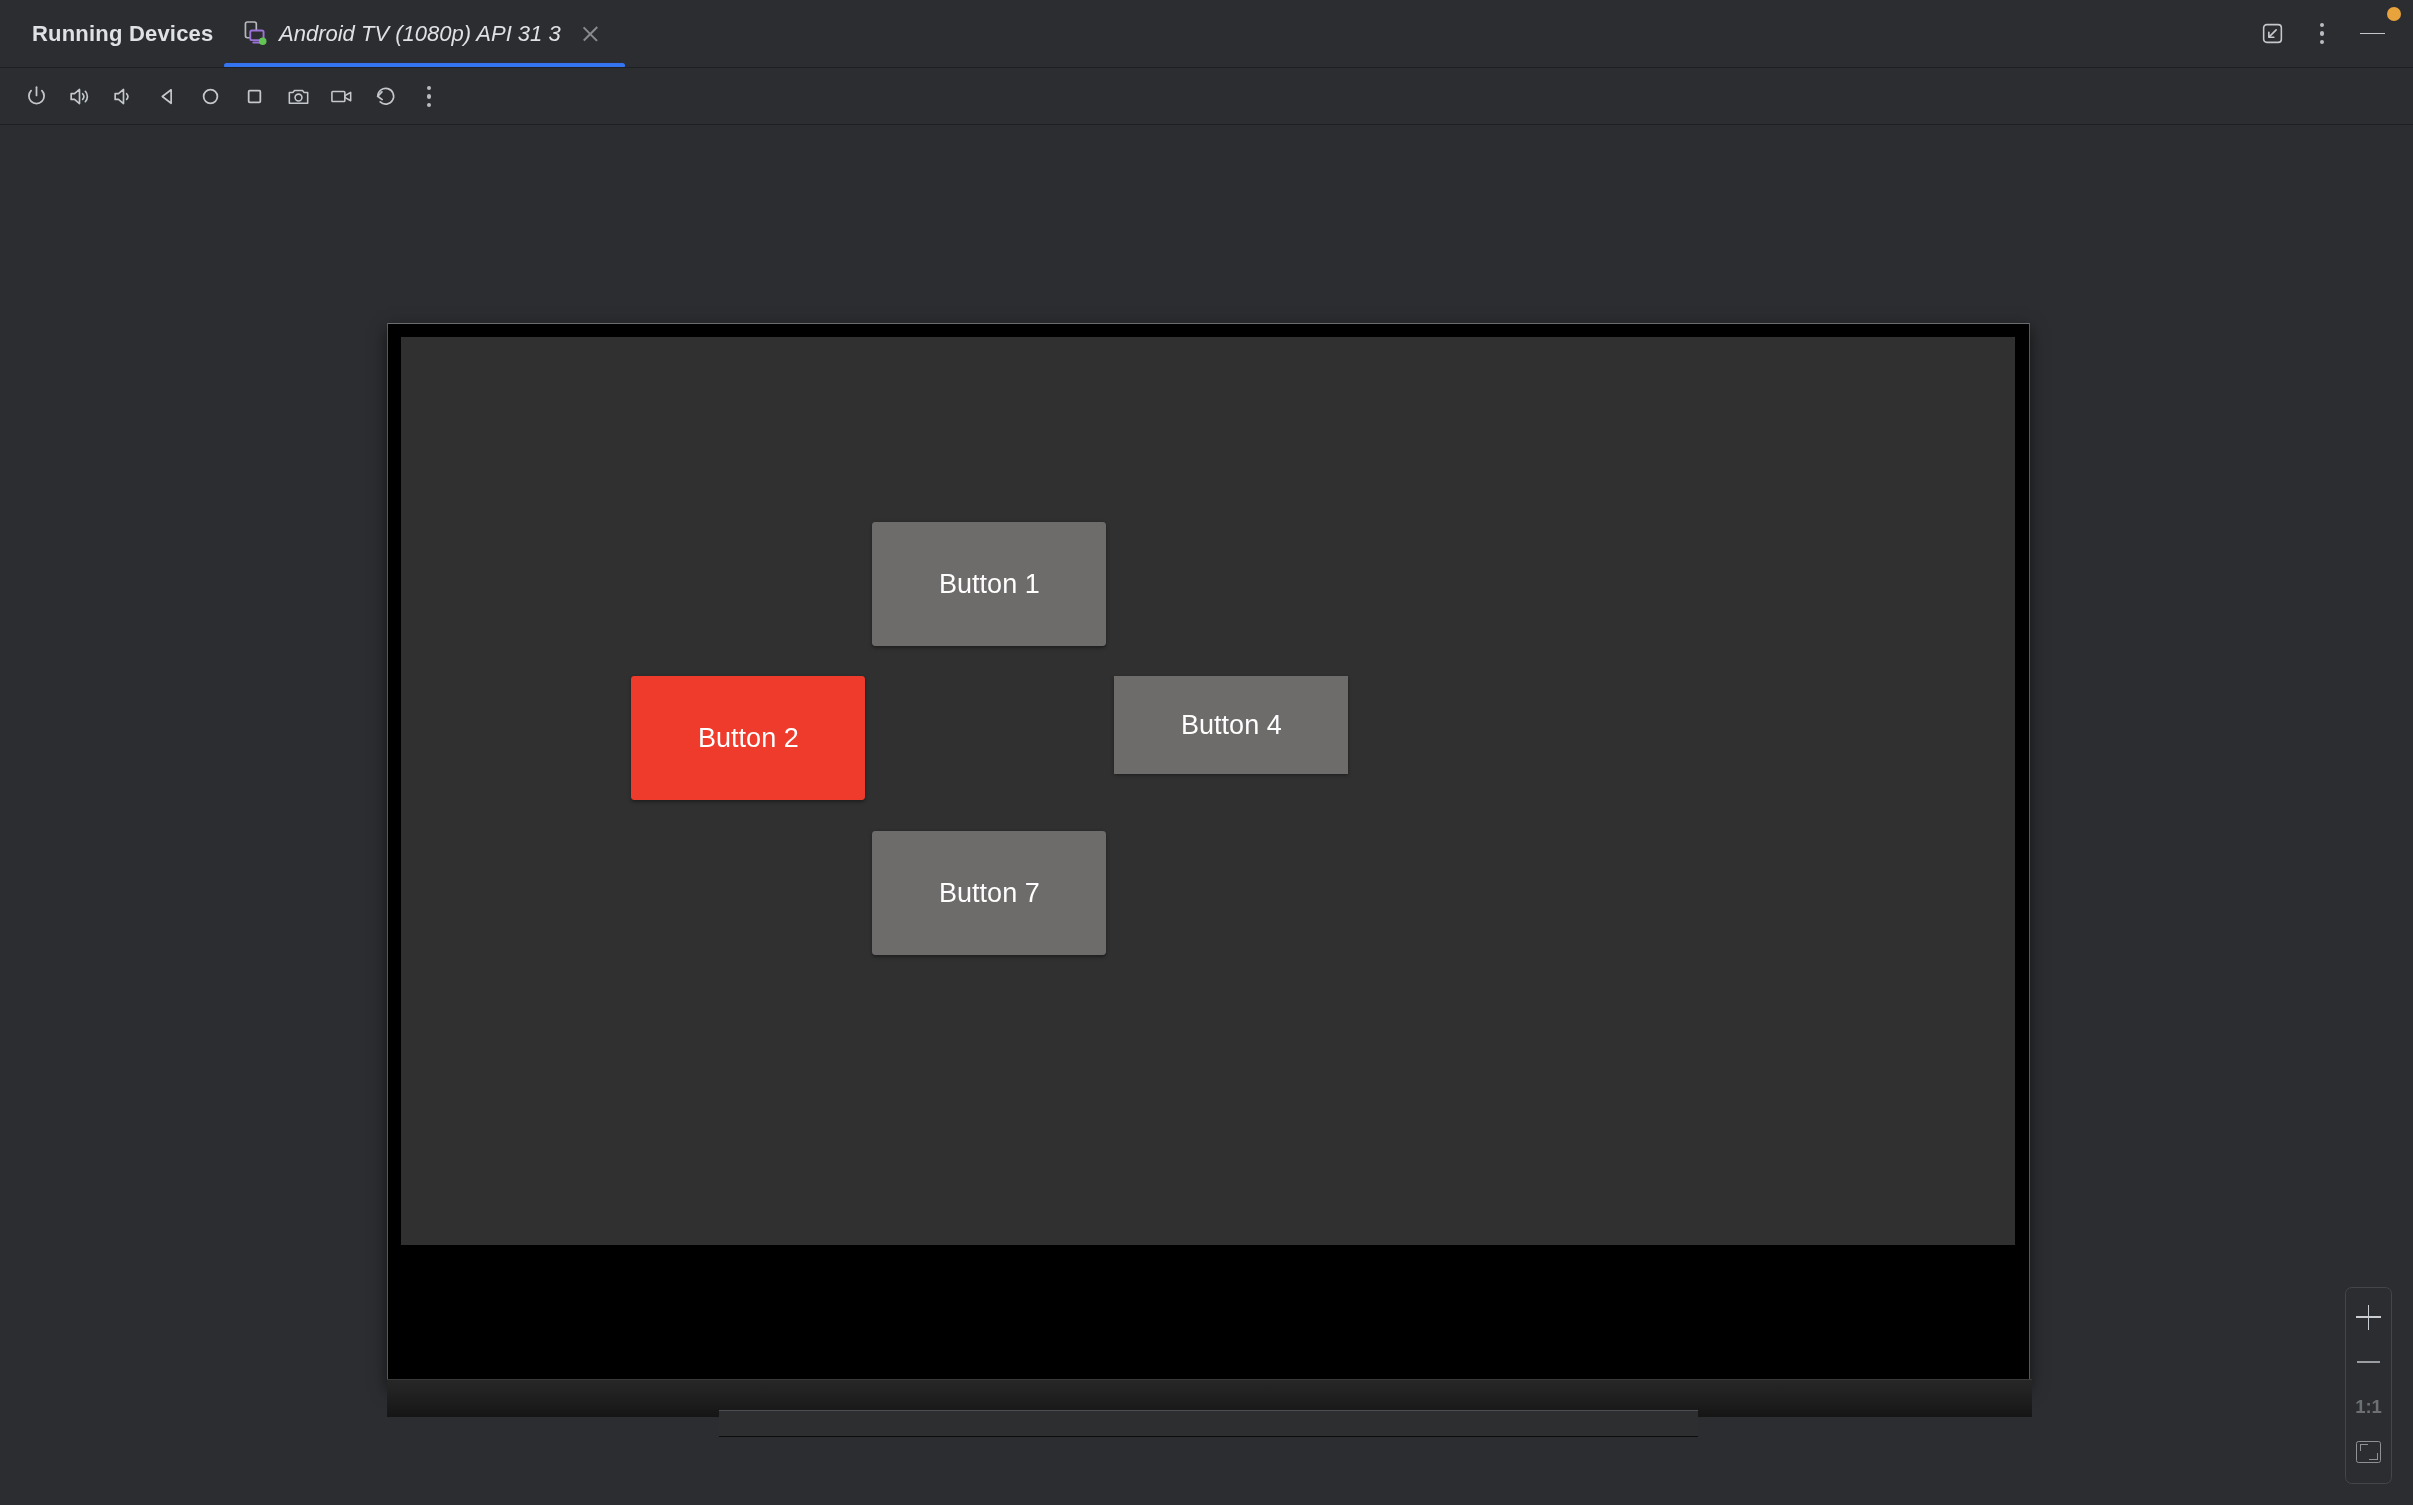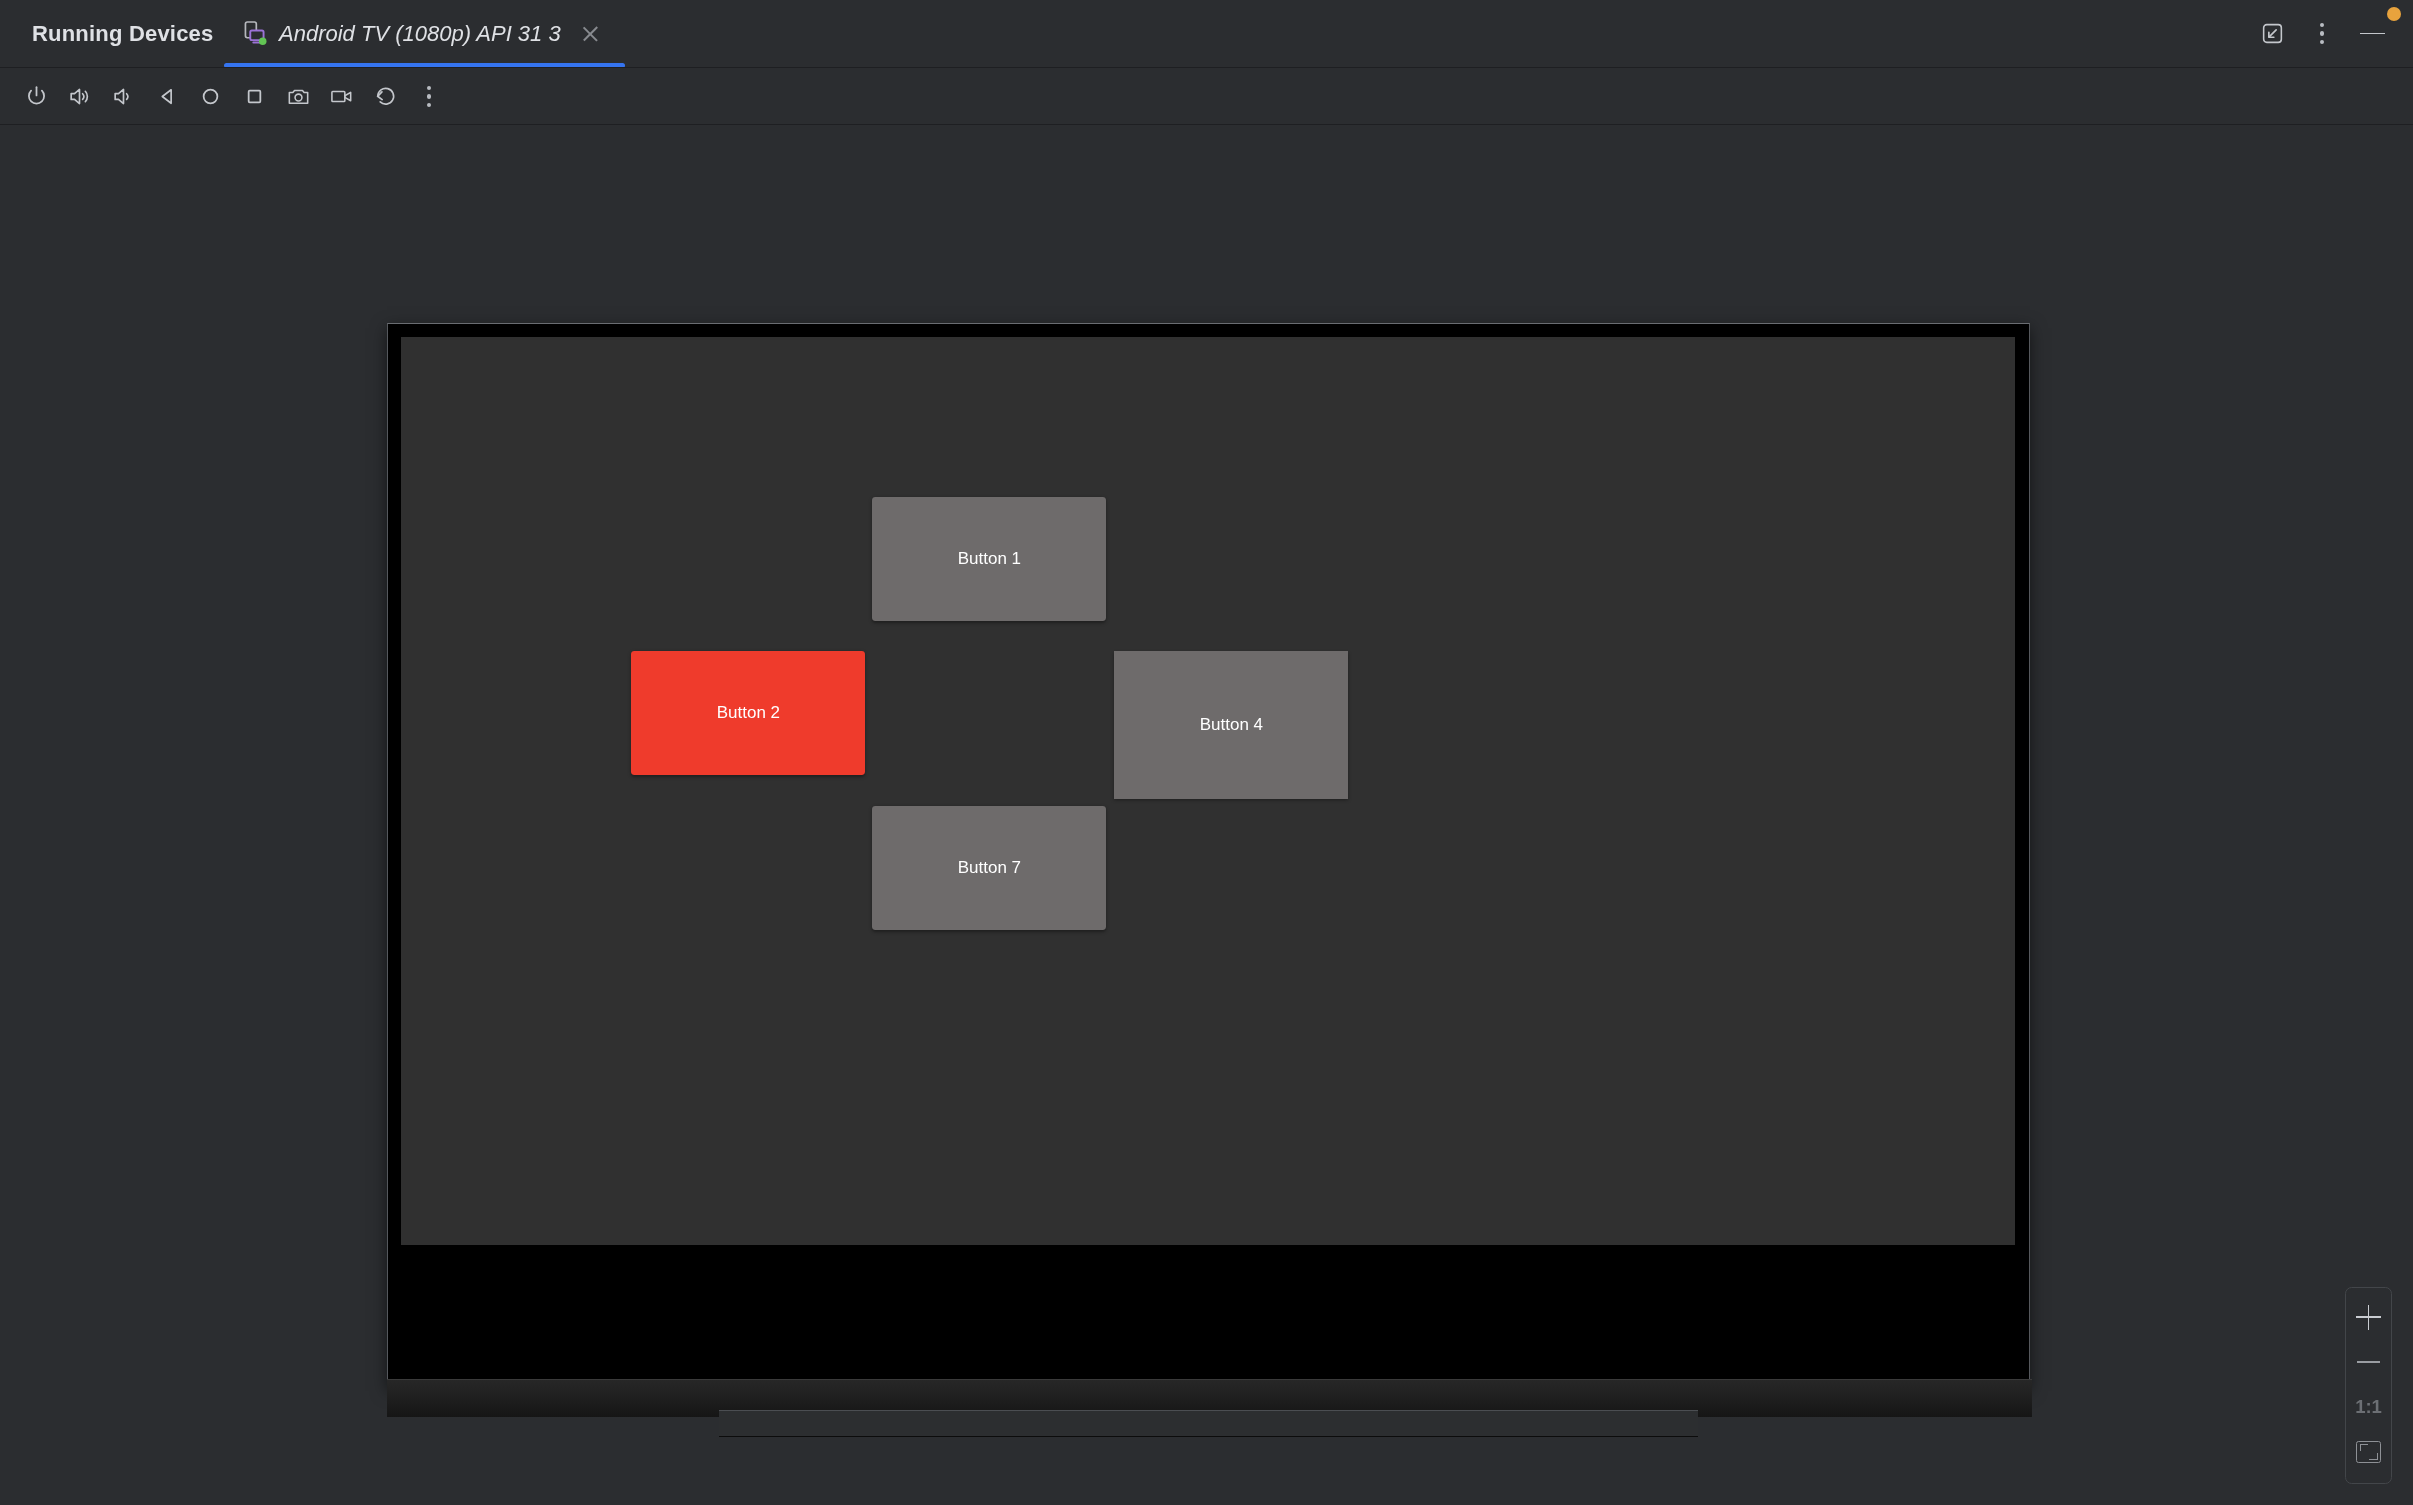--- a/index.html
+++ b/index.html
@@ -191,27 +191,28 @@
     position: absolute;
     left: 0; top: 0;
     width: 1614px; height: 908px;
   }
   .appbtn {
     position: absolute;
     display: flex;
     align-items: center;
     justify-content: center;
     color: #ffffff;
-    font-size: 17px;
+    font-size: 27px;
     font-family: "Liberation Sans", sans-serif;
     background: #6e6b6b;
     border-radius: 3.4px;
     box-shadow: 0 1.7px 3.4px rgba(0,0,0,.38);
     cursor: pointer;
     user-select: none;
+    margin-top: 25px;
   }
   .appbtn.focused {
     background: #ef3b2c;
     border-radius: 3.4px;
     justify-content: center;
   }
   .appbtn.sharp { border-radius: 0; }
 
   
   .zoomctl {
@@ -384,21 +385,21 @@
 
           <div class="appbtn" style="left:471px; top:160px; width:234px; height:124px;">
             <span>Button 1</span>
           </div>
 
           <div class="appbtn focused" style="left:230px; top:314px; width:234px; height:124px;">
             <span>Button 2</span>
           </div>
 
 
-          <div class="appbtn sharp" style="left:713px; top:314px; width:234px; height:148px;">
+          <div class="appbtn sharp" style="left:713px; top:314px; width:234px; height:98px;">
             <span>Button 4</span>
           </div>
 
           <div class="appbtn" style="left:471px; top:469px; width:234px; height:124px;">
             <span>Button 7</span>
           </div>
 
         </div>
       </div>
     </div>

